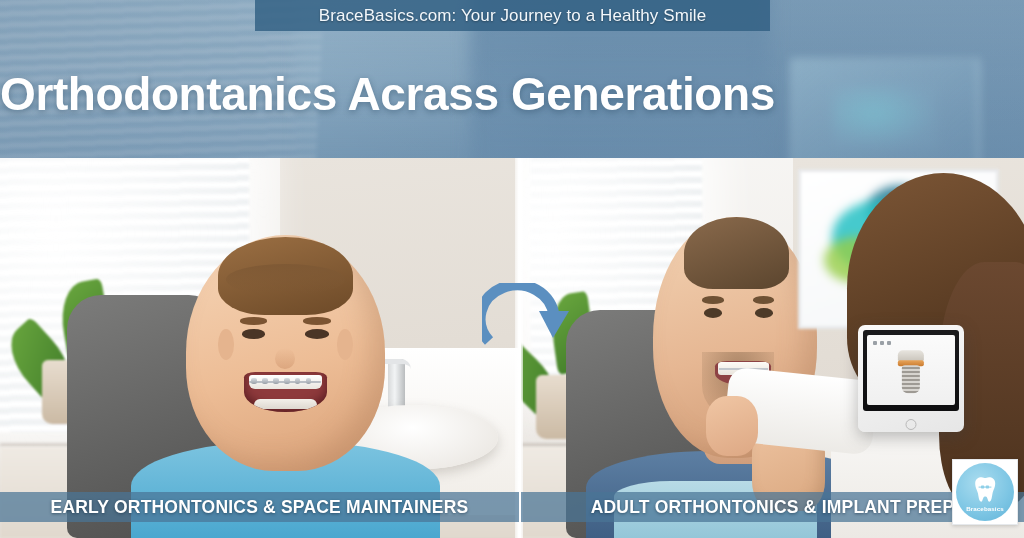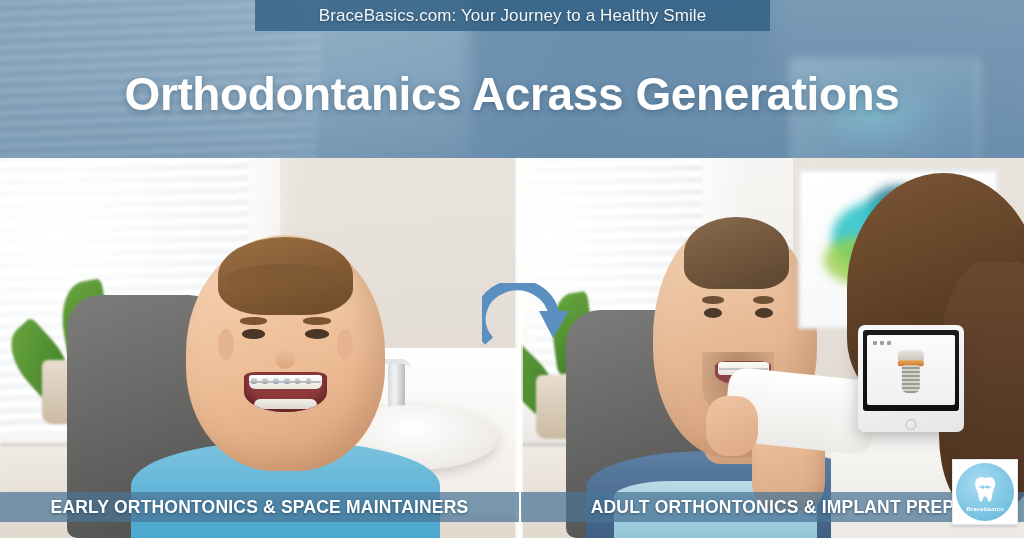--- a/index.html
+++ b/index.html
@@ -35,21 +35,21 @@
   .hdr-veil { position:absolute; inset:0;
     background:linear-gradient(180deg, rgba(92,126,156,.20) 0%, rgba(92,126,156,.10) 45%, rgba(92,126,156,.22) 100%); }
 
   .topbar { position:absolute; left:255px; top:0; width:515px; height:31px;
     background:rgba(49,95,130,.82);
     display:flex; align-items:center; justify-content:center; }
   .topbar-text { color:#f2f7fb; font-size:17px; letter-spacing:.1px;
     text-shadow:0 1px 2px rgba(0,0,0,.35); white-space:nowrap; }
 
   .title-wrap { position:absolute; left:0; top:30px; width:1024px; height:128px;
-    display:flex; flex-direction:column; align-items:center; justify-content:center; }
+    display:flex; flex-direction:column; align-items:flex-start; justify-content:center; }
   .title-l1, .title-l2 { color:#ffffff; font-weight:bold; letter-spacing:-.4px;
     text-shadow:0 2px 6px rgba(40,70,95,.45); white-space:nowrap; }
   .title-l1 { font-size:46px; line-height:54px; }
   .title-l2 { font-size:46px; line-height:56px; }
 
   
   .photos { position:absolute; left:0; top:158px; width:1024px; height:380px; overflow:hidden; }
   .pane { position:absolute; top:0; width:519px; height:380px; overflow:hidden; }
   .pane.left { left:0; }
   .pane.right { left:521px; width:503px; }

